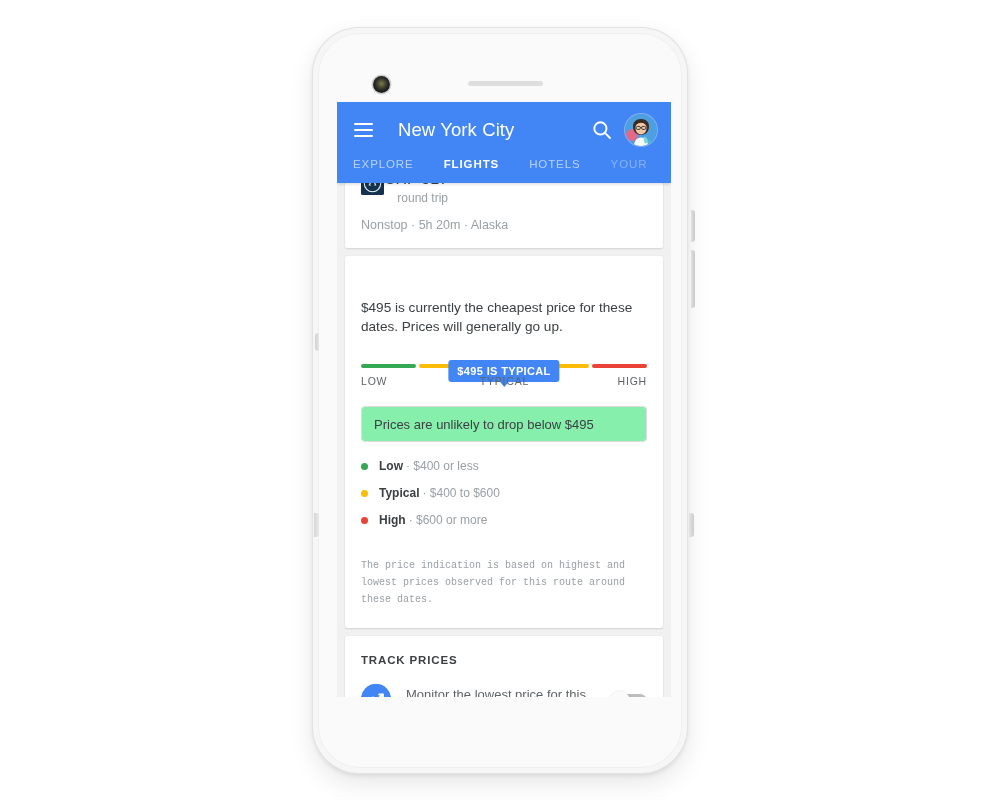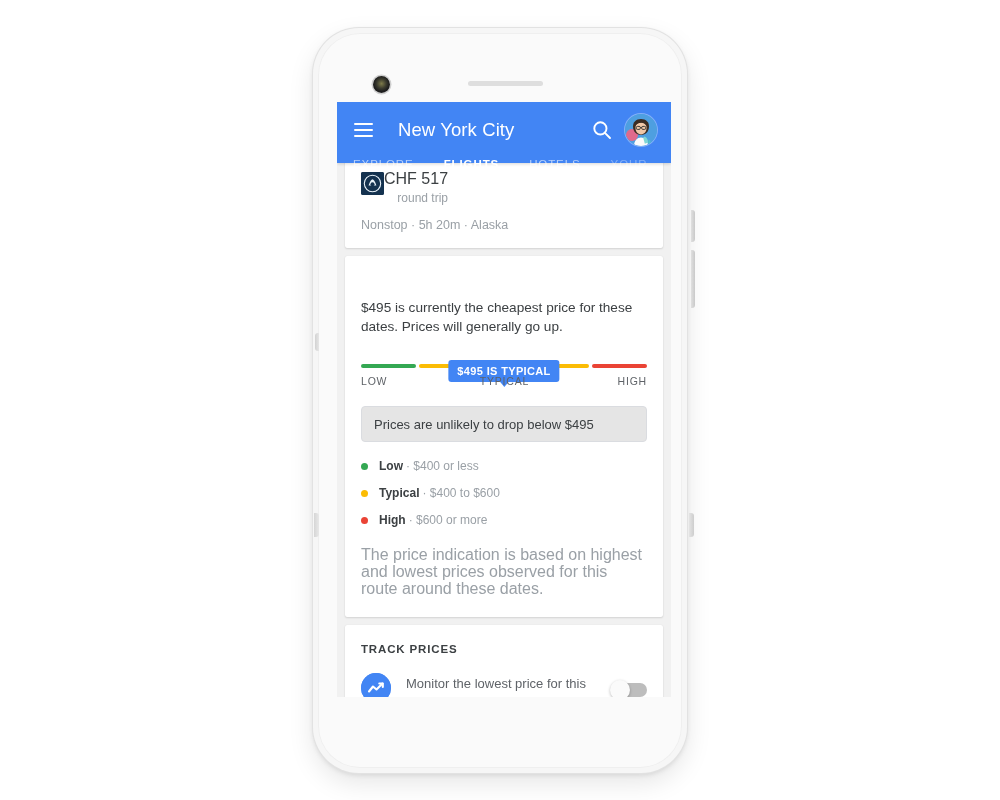--- a/index.html
+++ b/index.html
@@ -103,21 +103,21 @@
     top: 69px;
     width: 334px;
     height: 595px;
     background: #ffffff;
     overflow: hidden;
   }
 
   
   .appbar {
     position: relative;
-    height: 61px;
+    height: 81px;
     background: #4285f4;
     box-shadow: 0 1px 3px rgba(0,0,0,0.16);
     z-index: 6;
   }
   .appbar-top {
     position: relative;
     height: 56px;
     display: flex;
     align-items: center;
   }
@@ -328,21 +328,21 @@
   .textfield {
     margin-top: 19px;
     height: 34px;
     border: 1px solid #dadce0;
     border-radius: 4px;
     display: flex;
     align-items: center;
     padding: 0 12px;
     font-size: 13px;
     color: #3c4043;
-    background: #e5e5e5;
+    background: #86efac;
     cursor: text;
   }
 
   .legend { margin-top: 17px; }
   .legend-item {
     display: flex;
     align-items: center;
     font-size: 12px;
     margin-bottom: 13px;
   }
@@ -350,24 +350,25 @@
   .dot {
     width: 7px; height: 7px;
     border-radius: 50%;
     margin-right: 11px;
     flex: 0 0 auto;
   }
   .legend-label { font-weight: bold; color: #3c4043; }
   .legend-value { color: #9aa0a6; margin-left: 3px; }
 
   .footnote {
-    margin-top: 19px;
-    font-size: 16px;
+    margin-top: 30px;
+    font-size: 10px;
     line-height: 17px;
     color: #9aa0a6;
+    font-family: Liberation Mono, monospace;
   }
 
   
   .track-card { padding: 18px 16px 18px 16px; }
   .track-row {
     display: flex;
     align-items: flex-start;
     margin-top: 18px;
   }
   .track-icon {

